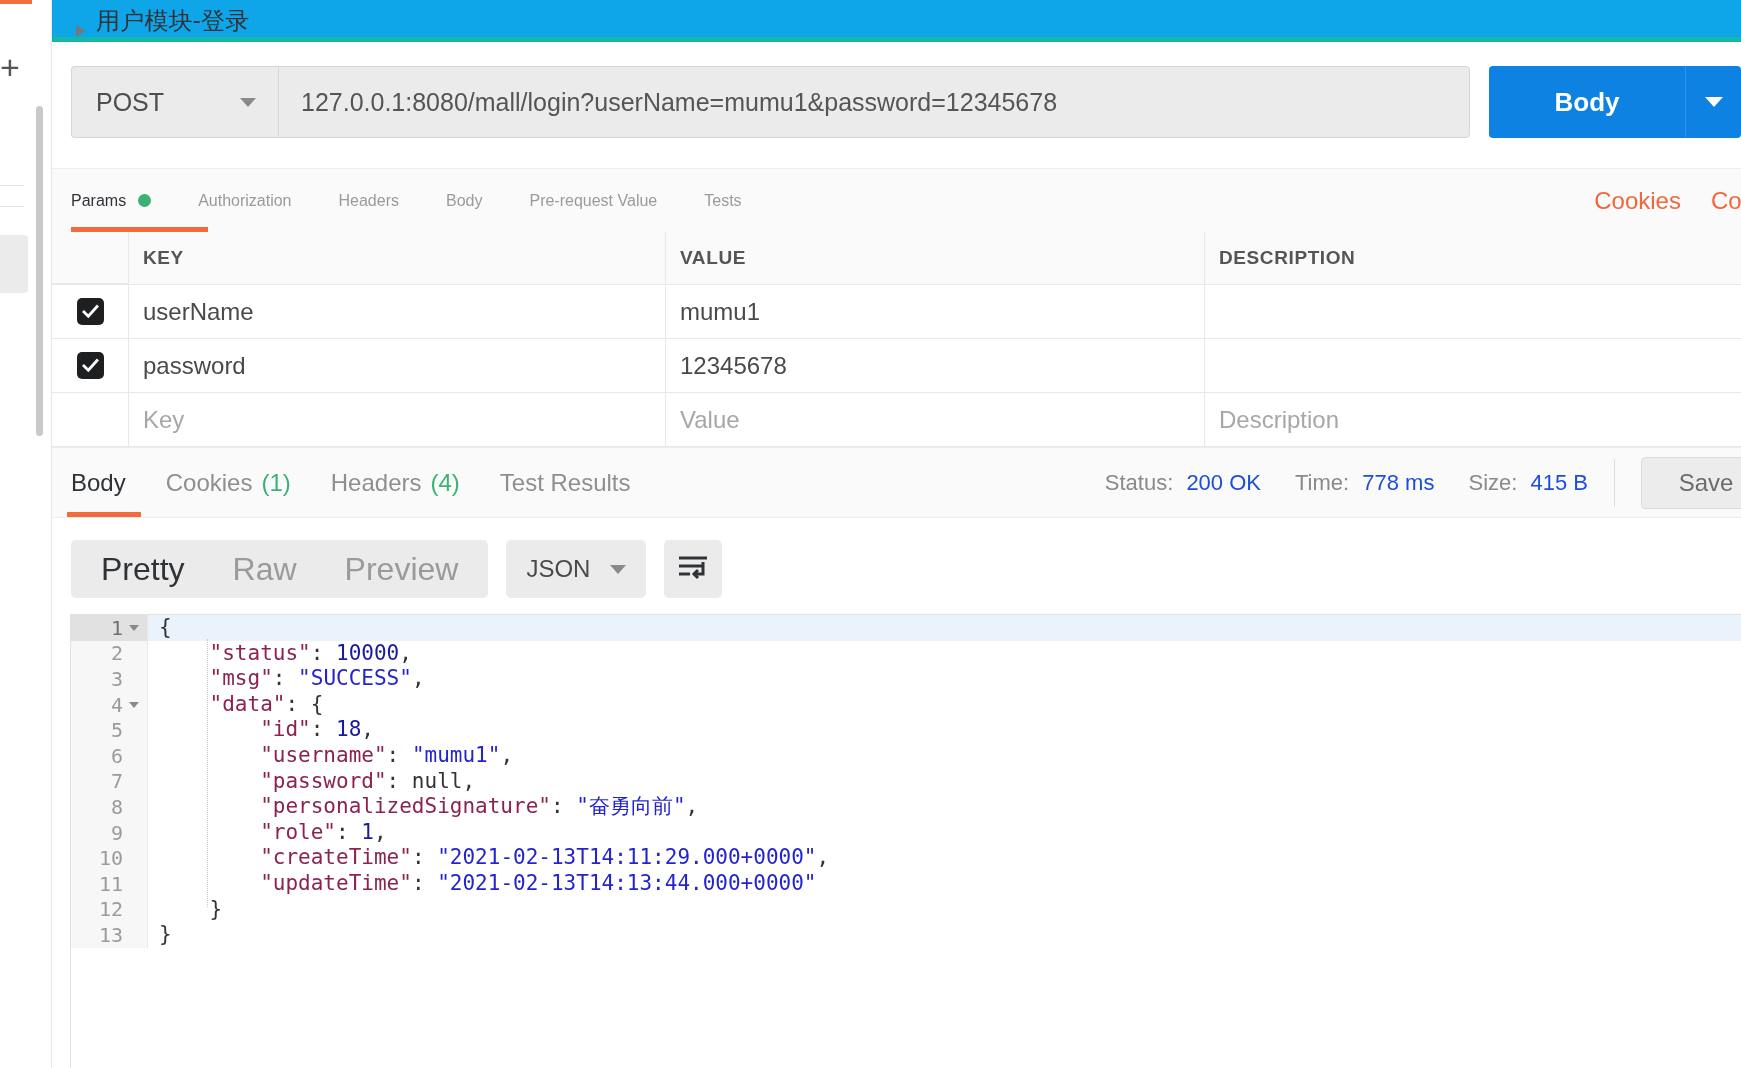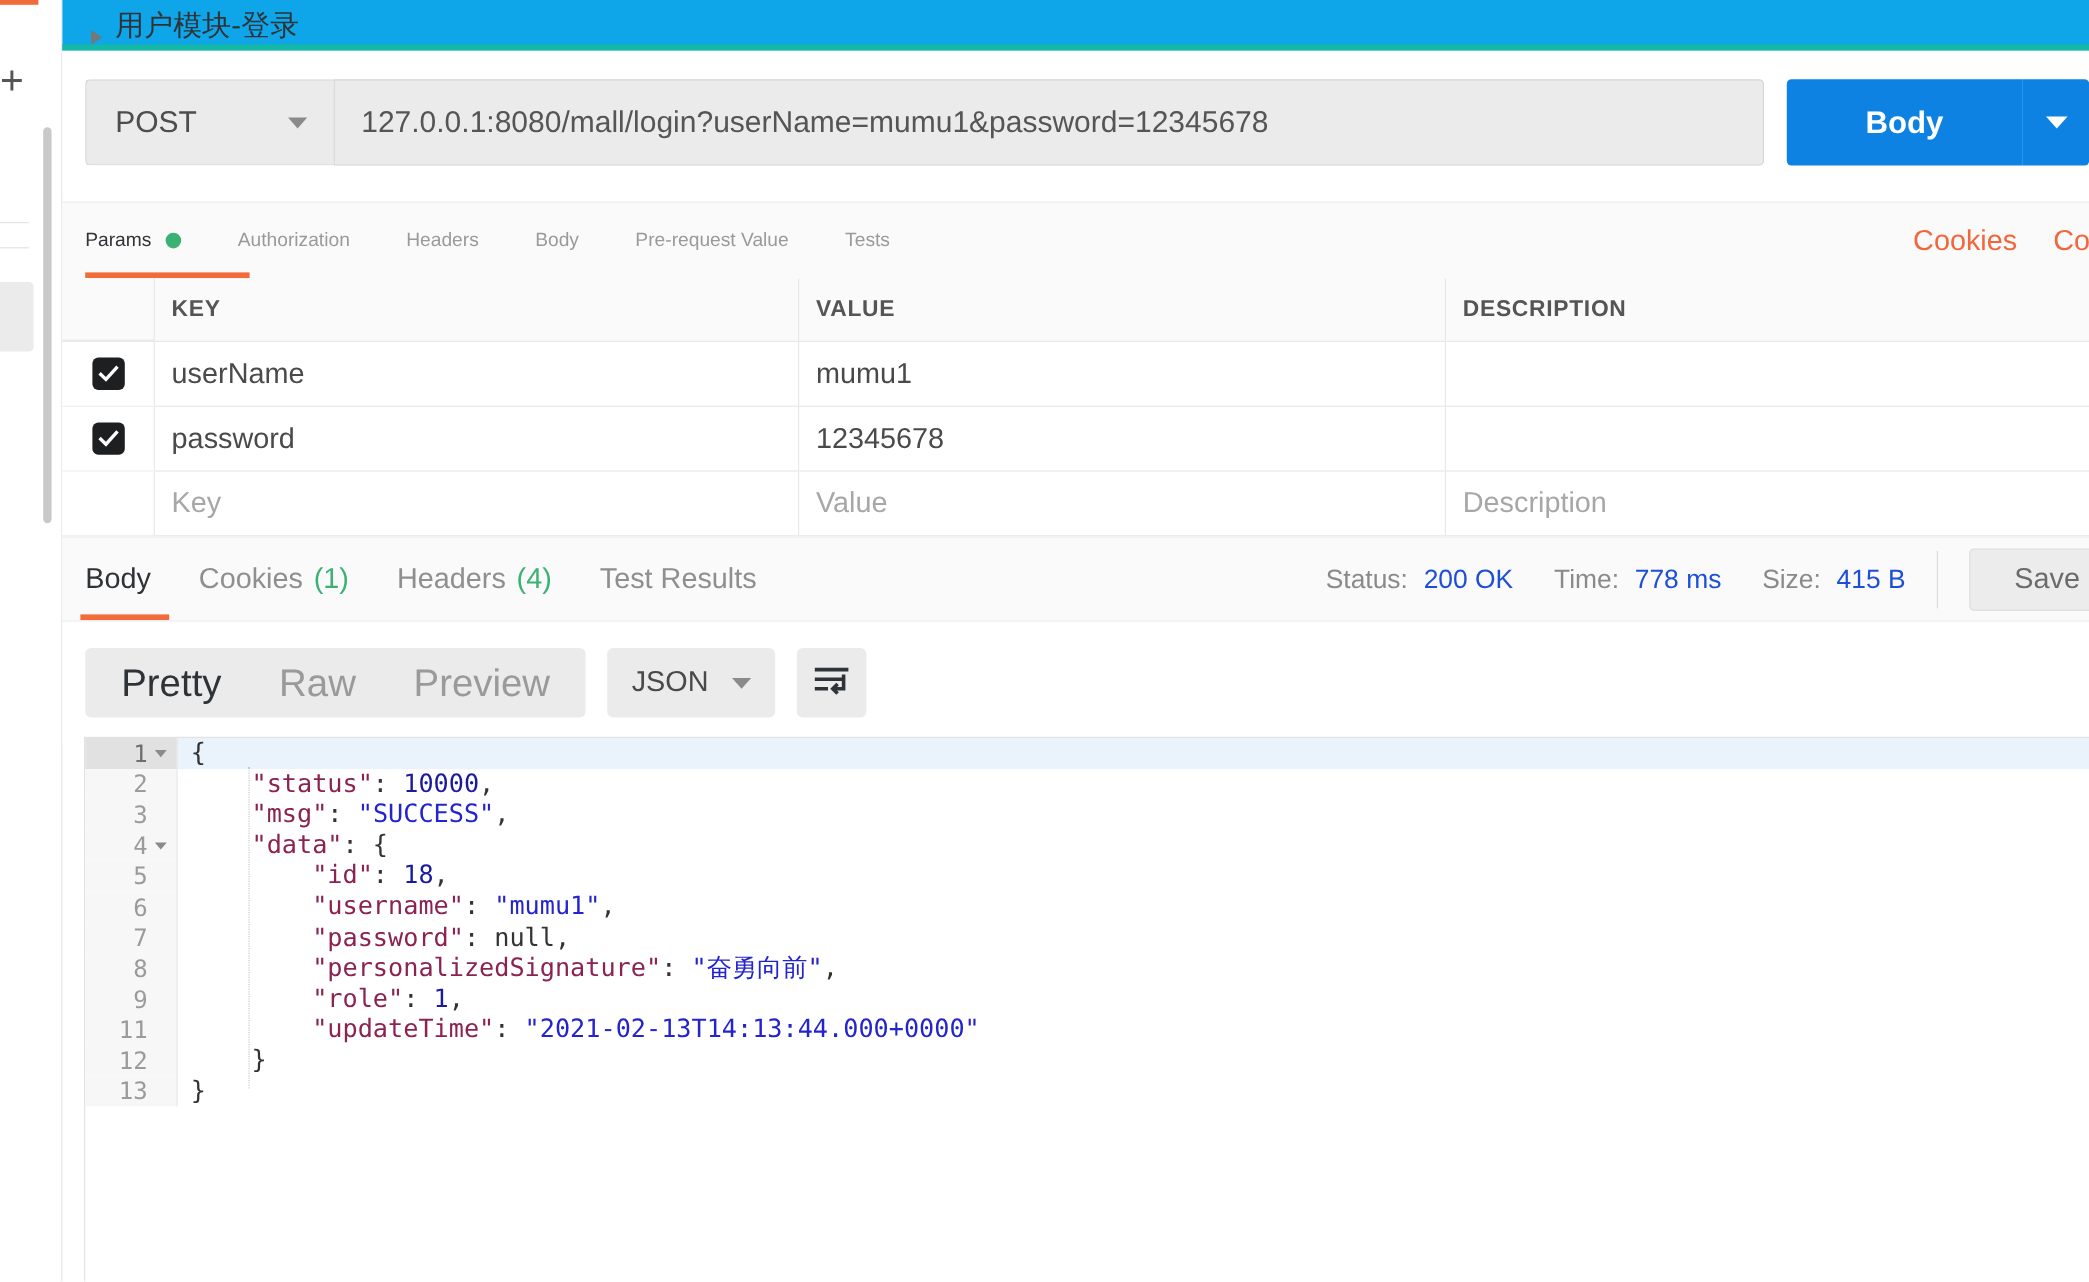--- a/index.html
+++ b/index.html
@@ -517,20 +517,27 @@
       </div>
       <div class="code-line">
         <div class="gutter">
           <span>9</span>
           <span class="fold hidden"></span>
         </div>
         <div class="ctext"><span class="k">        "role"</span><span class="p">: </span><span class="n">1</span><span class="p">,</span></div>
       </div>
       <div class="code-line">
         <div class="gutter">
+          <span>10</span>
+          <span class="fold hidden"></span>
+        </div>
+        <div class="ctext"><span class="k">        "createTime"</span><span class="p">: </span><span class="s">"2021-02-13T14:11:29.000+0000"</span><span class="p">,</span></div>
+      </div>
+      <div class="code-line">
+        <div class="gutter">
           <span>11</span>
           <span class="fold hidden"></span>
         </div>
         <div class="ctext"><span class="k">        "updateTime"</span><span class="p">: </span><span class="s">"2021-02-13T14:13:44.000+0000"</span></div>
       </div>
       <div class="code-line">
         <div class="gutter">
           <span>12</span>
           <span class="fold hidden"></span>
         </div>

